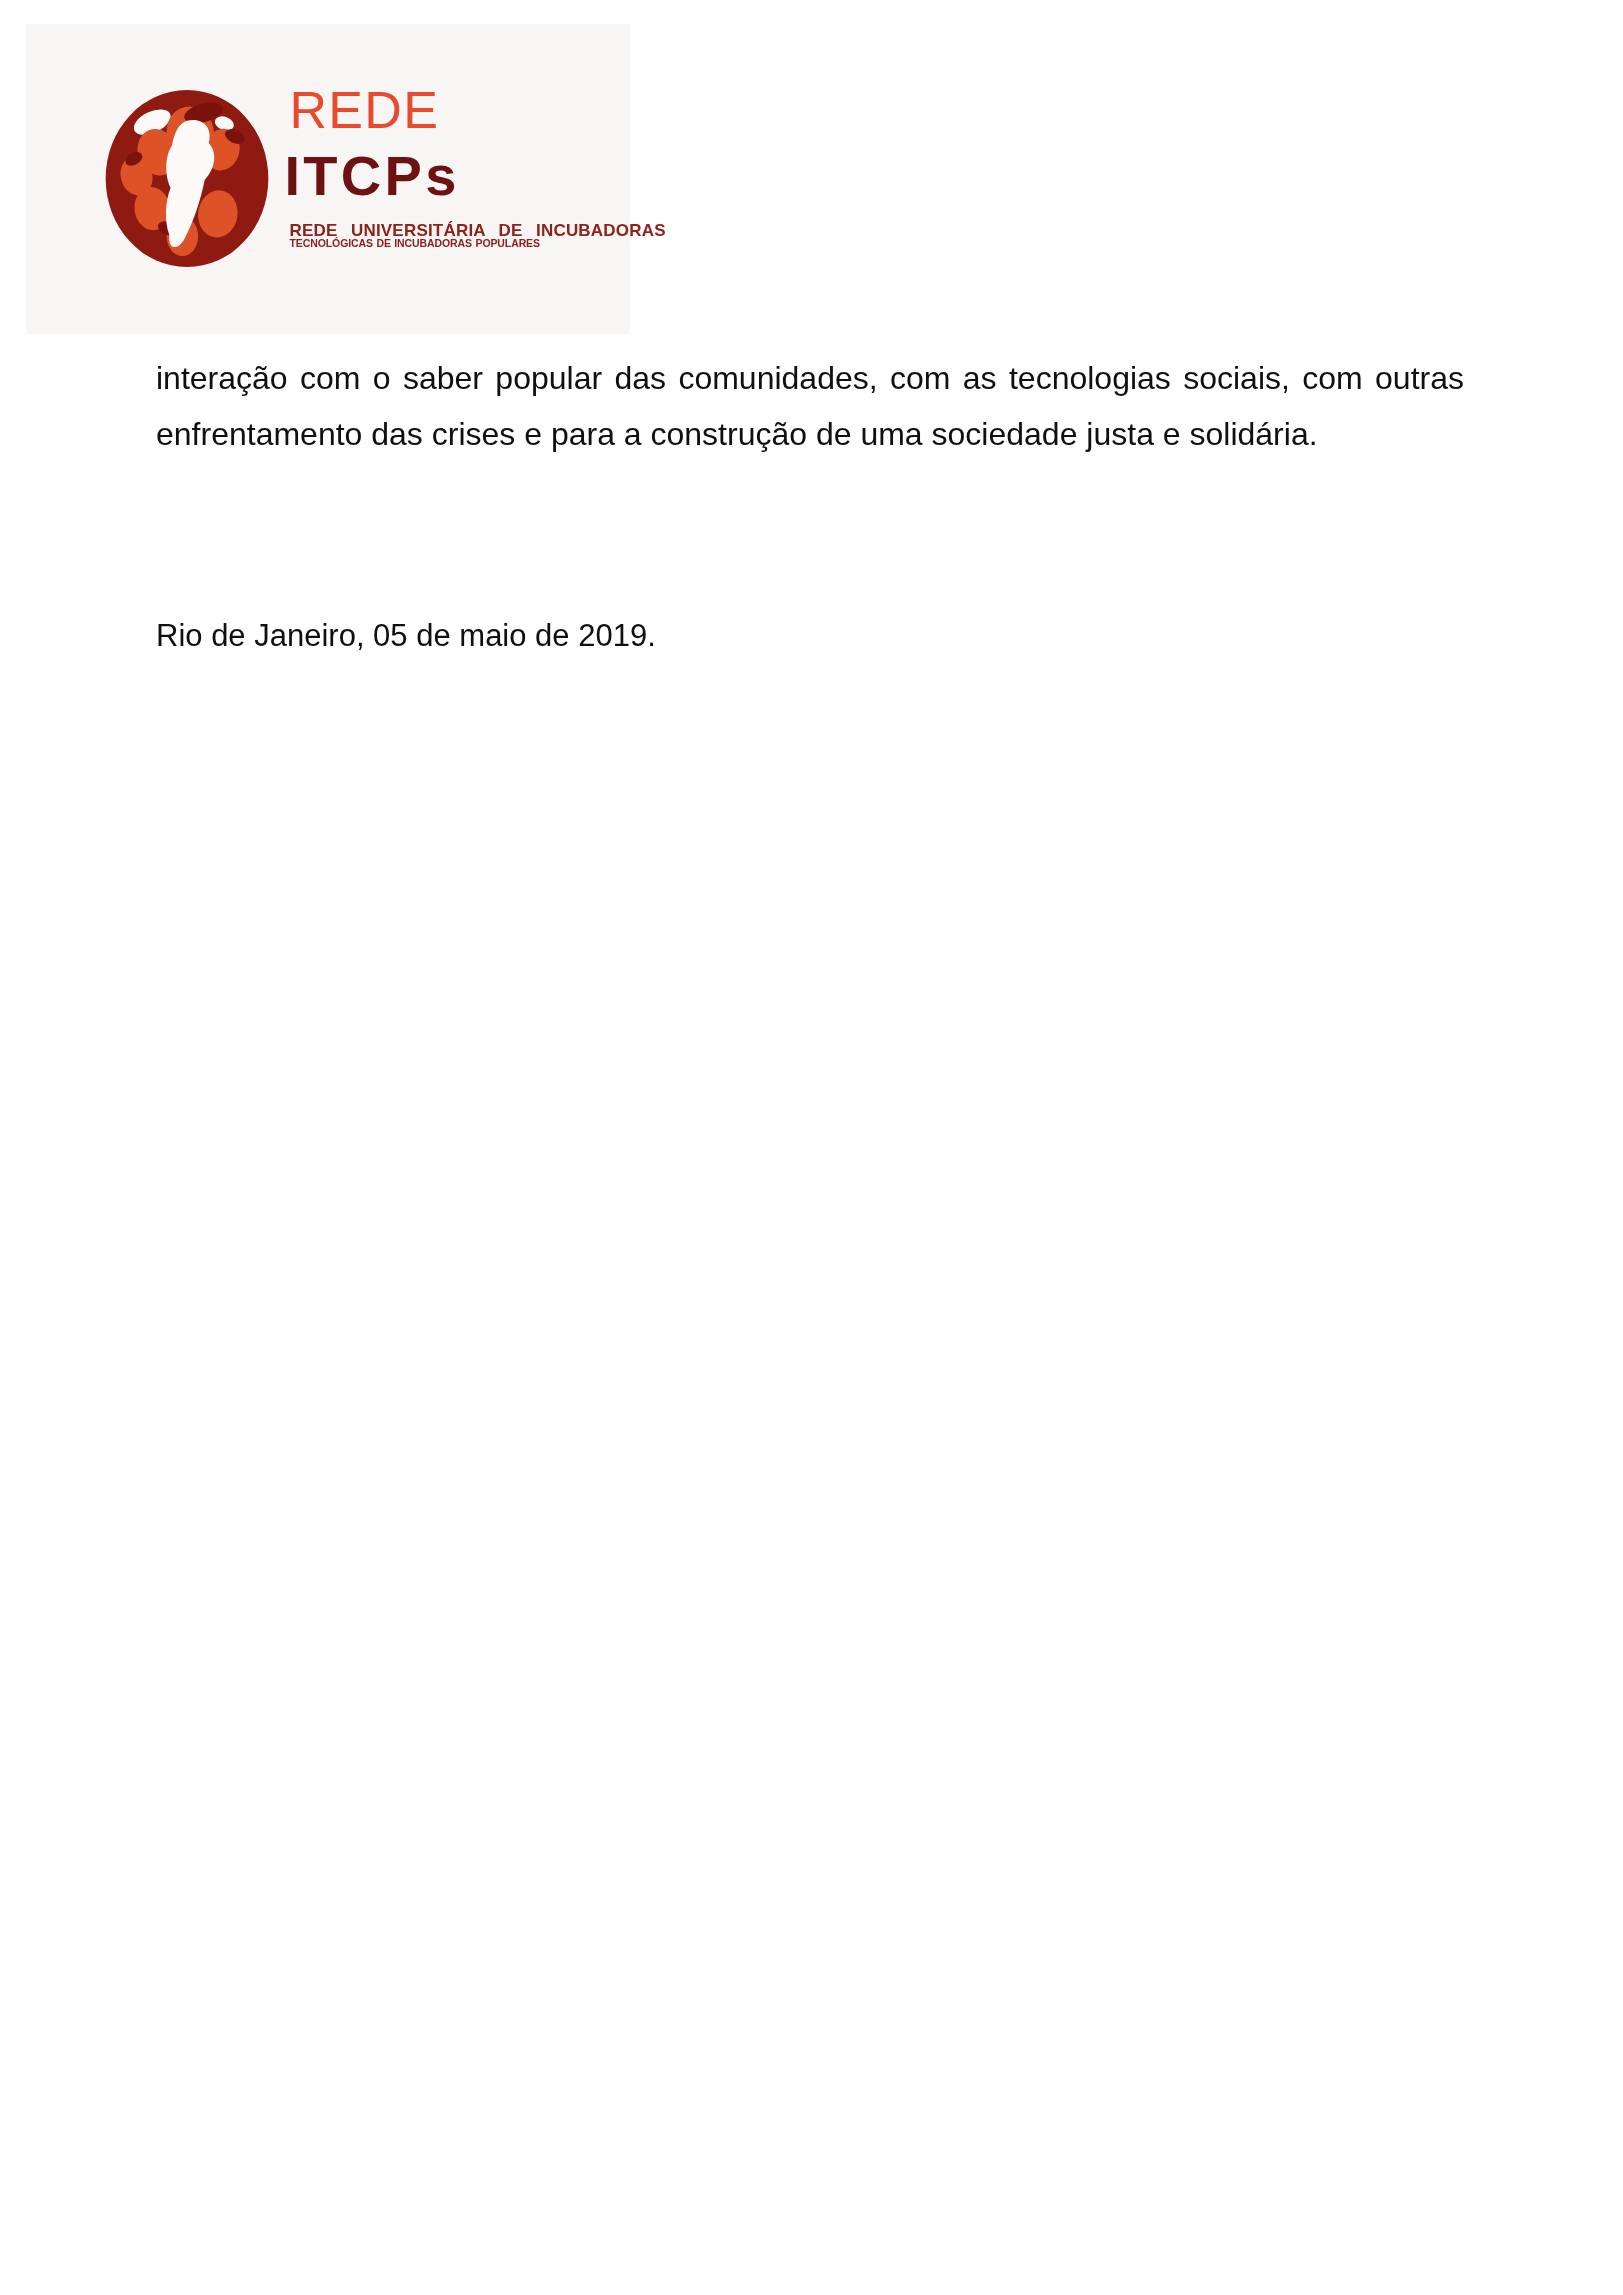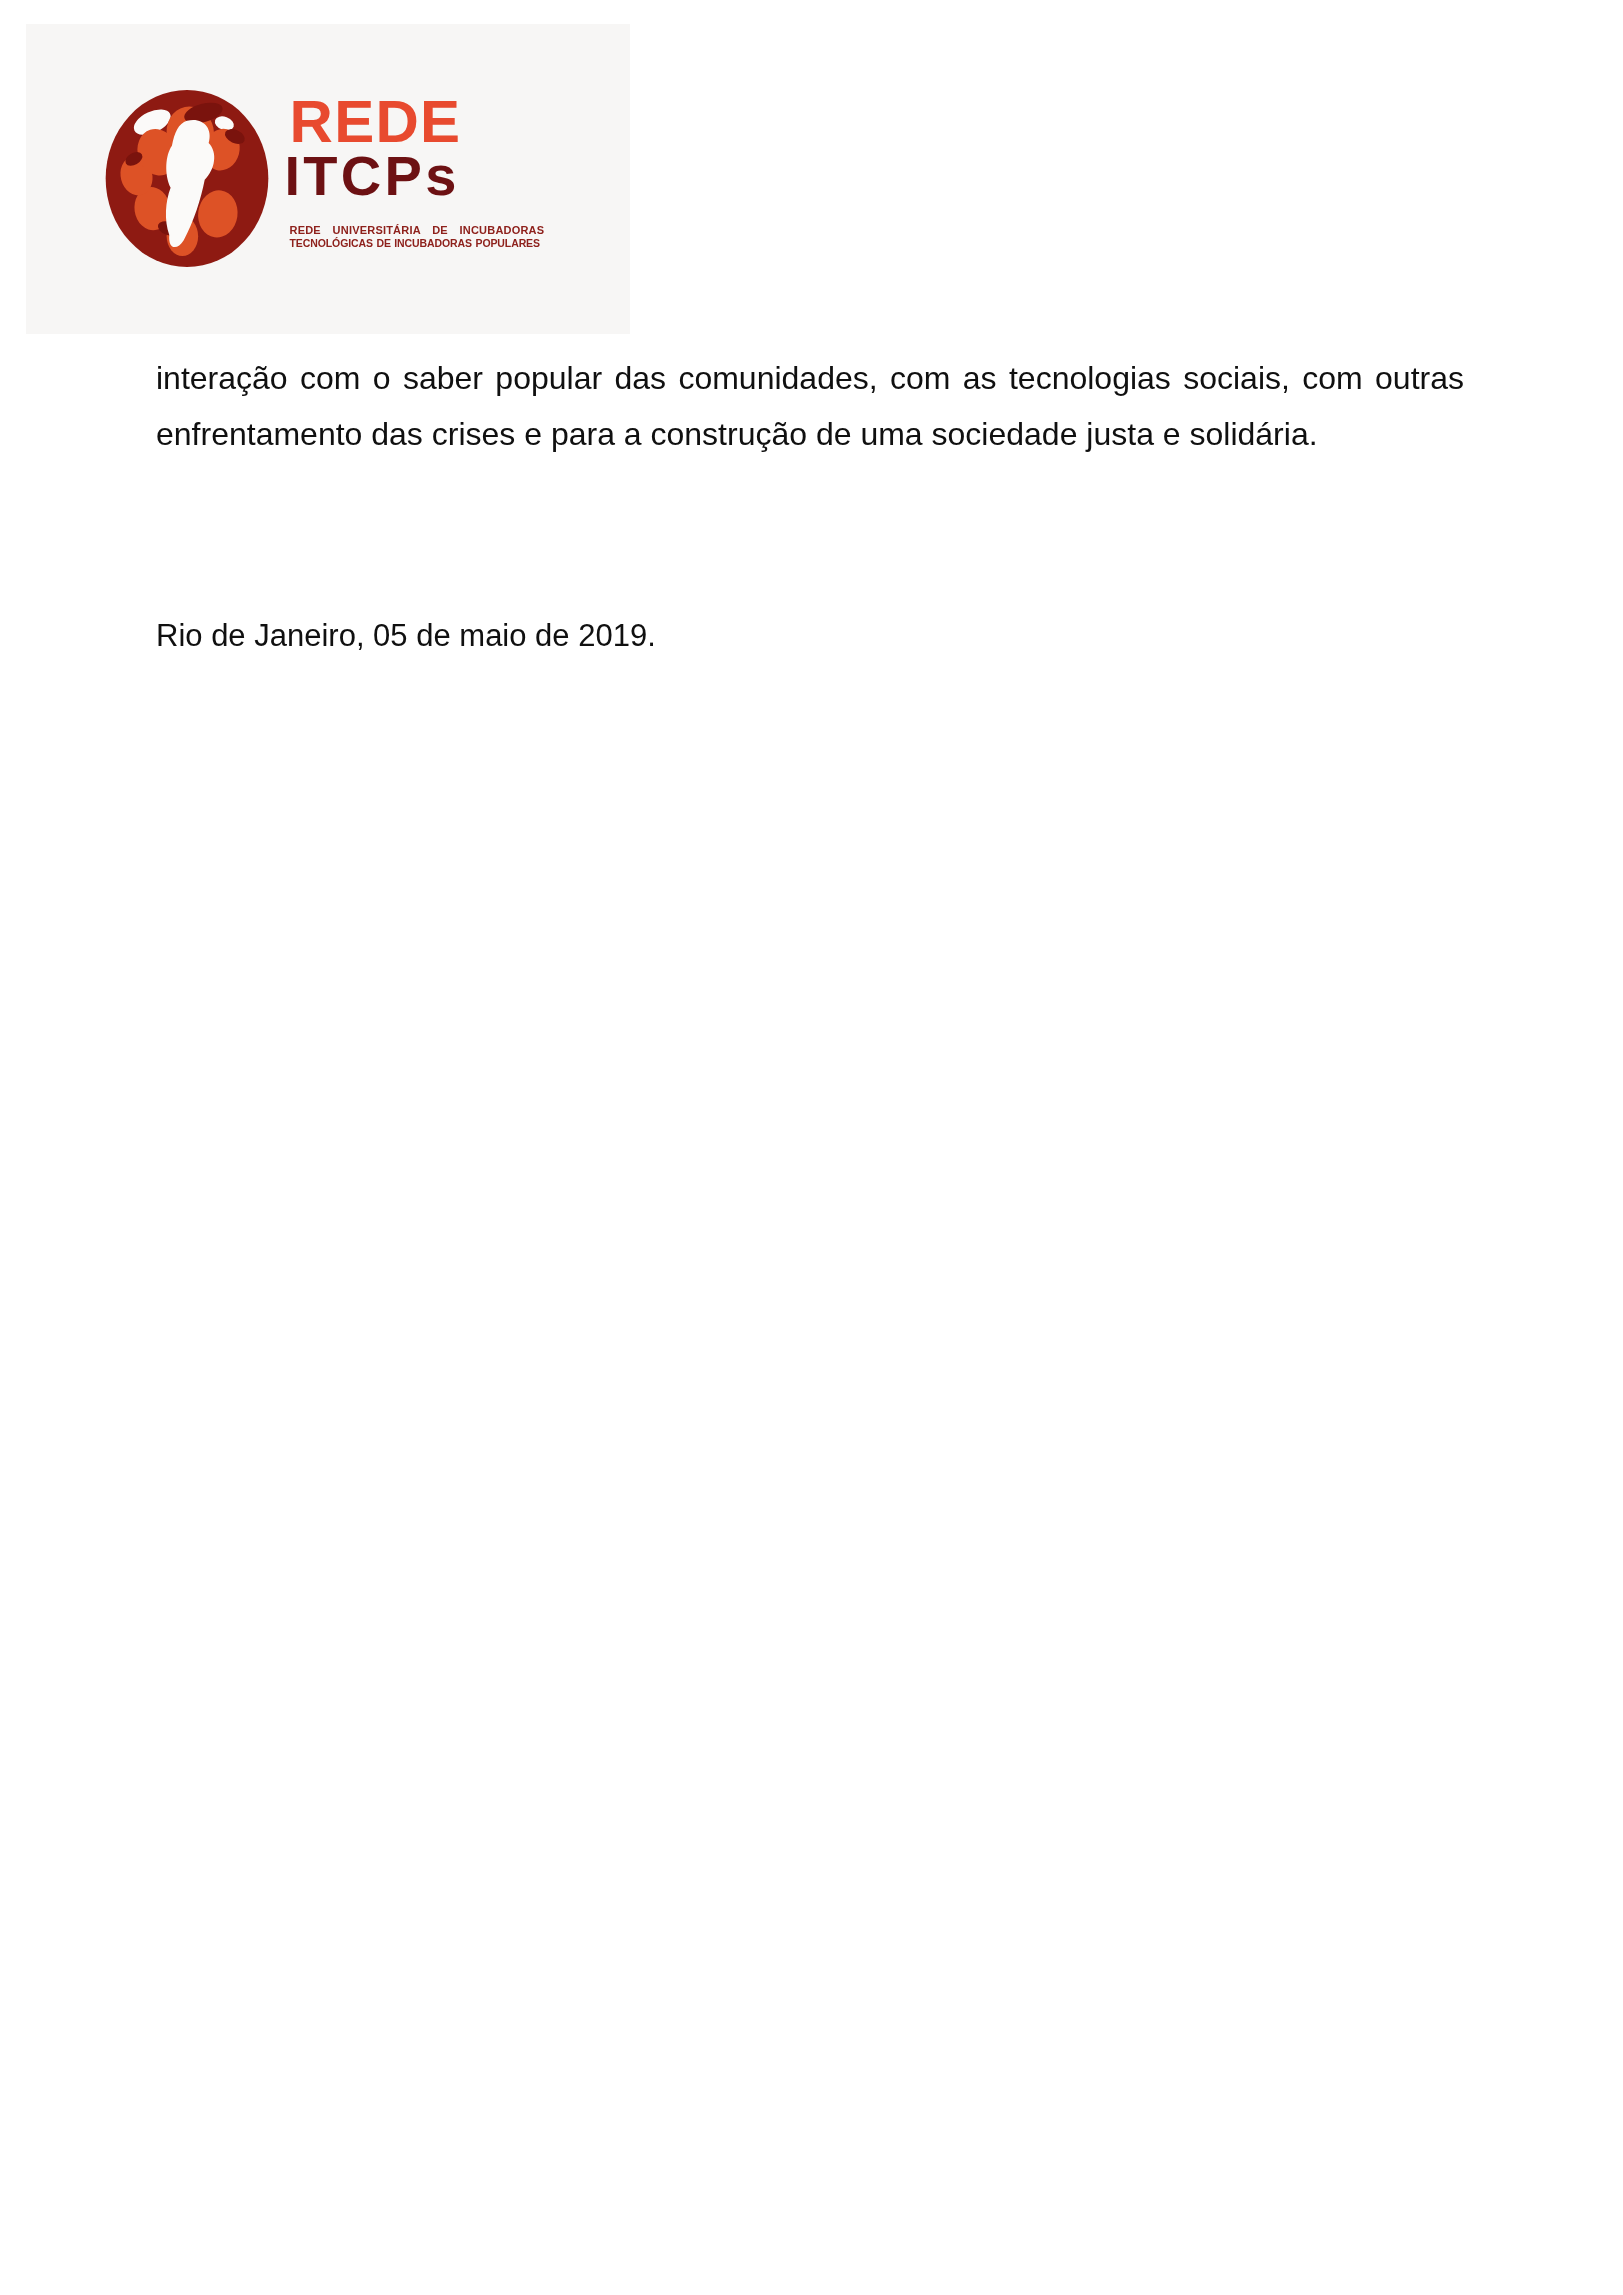--- a/index.html
+++ b/index.html
@@ -27,24 +27,24 @@
   .globe {
     position: absolute;
     left: 79px;
     top: 65px;
     width: 164px;
     height: 179px;
   }
   .brand-rede {
     position: absolute;
     left: 264px;
-    top: 76px;
-    font-size: 60px;
+    top: 64px;
+    font-size: 52px;
     line-height: 44px;
-    font-weight: bold;
+    font-weight: normal;
     letter-spacing: 1.3px;
     color: #e84a2f;
   }
   .brand-itcps {
     position: absolute;
     left: 259px;
     top: 110px;
     font-size: 56px;
     line-height: 84px;
     font-weight: bold;
@@ -52,21 +52,21 @@
     color: #6d1113;
   }
   .tagline {
     position: absolute;
     left: 264px;
     top: 200px;
     color: #8e211c;
     font-weight: bold;
   }
   .tagline-l1 {
-    font-size: 11px;
+    font-size: 17px;
     line-height: 13px;
     letter-spacing: 0.2px;
     word-spacing: 8.5px;
     white-space: nowrap;
   }
   .tagline-l2 {
     font-size: 10.5px;
     line-height: 13px;
     letter-spacing: -0.1px;
     word-spacing: 0.7px;

